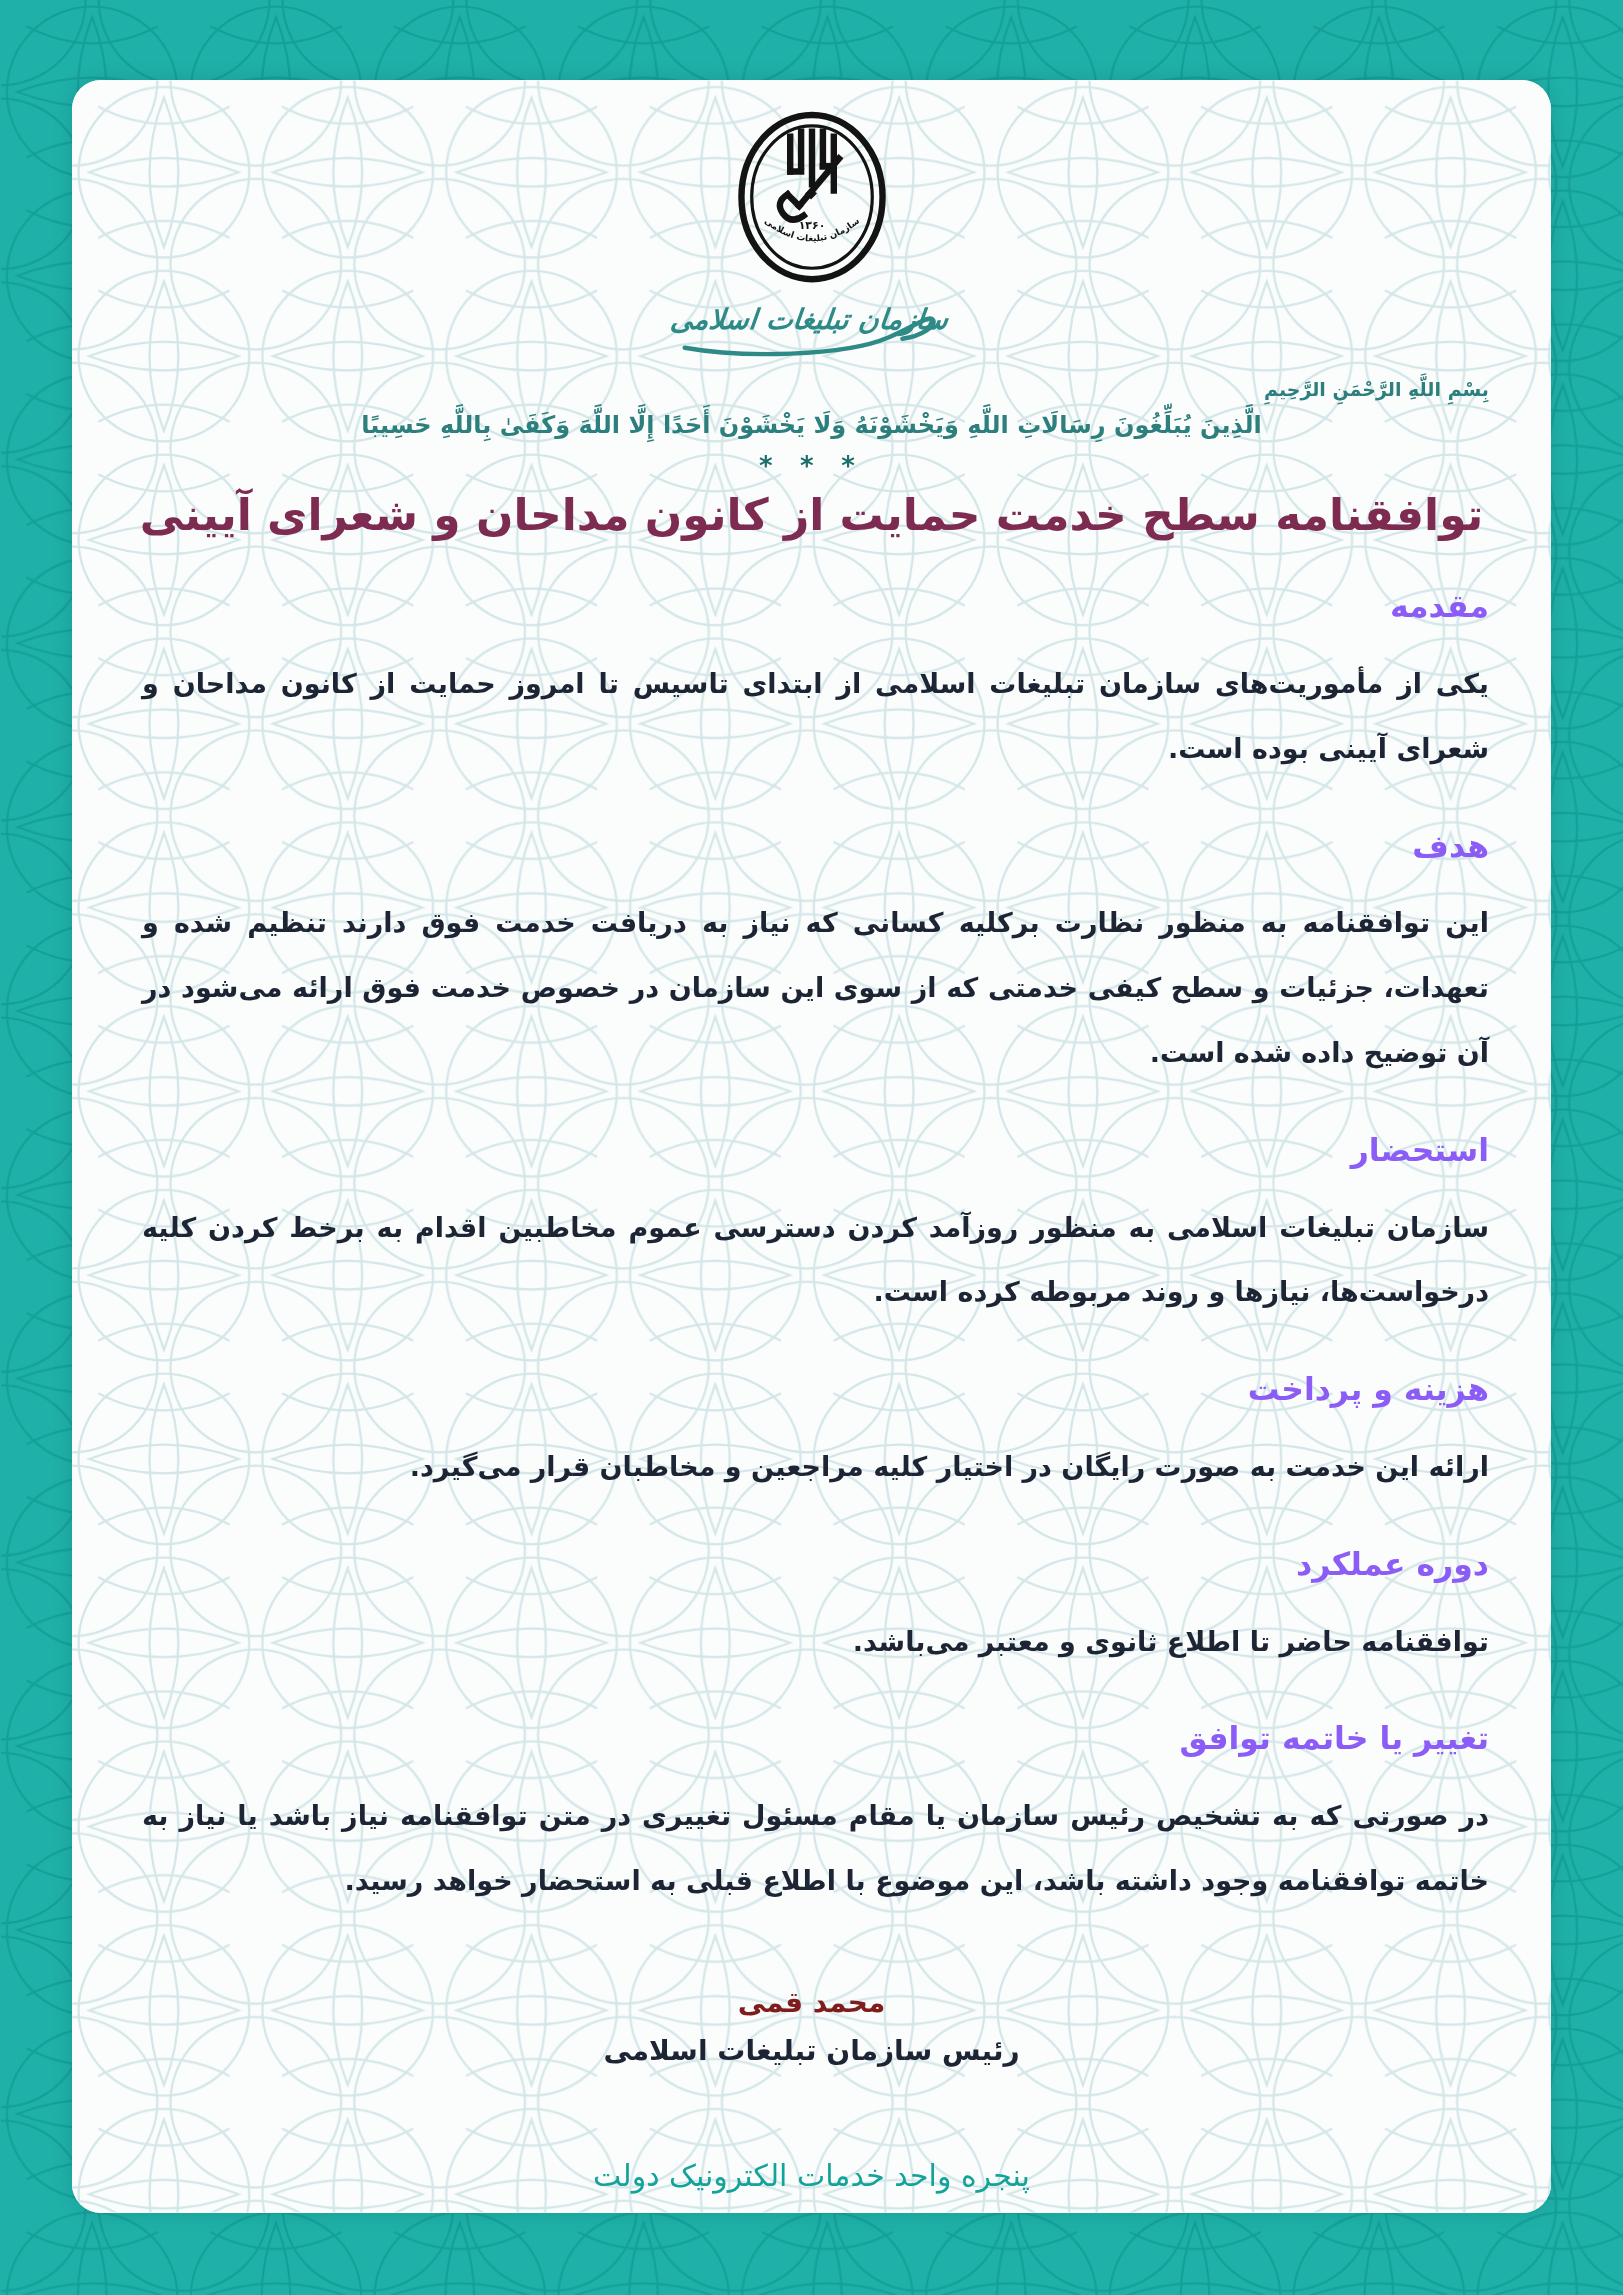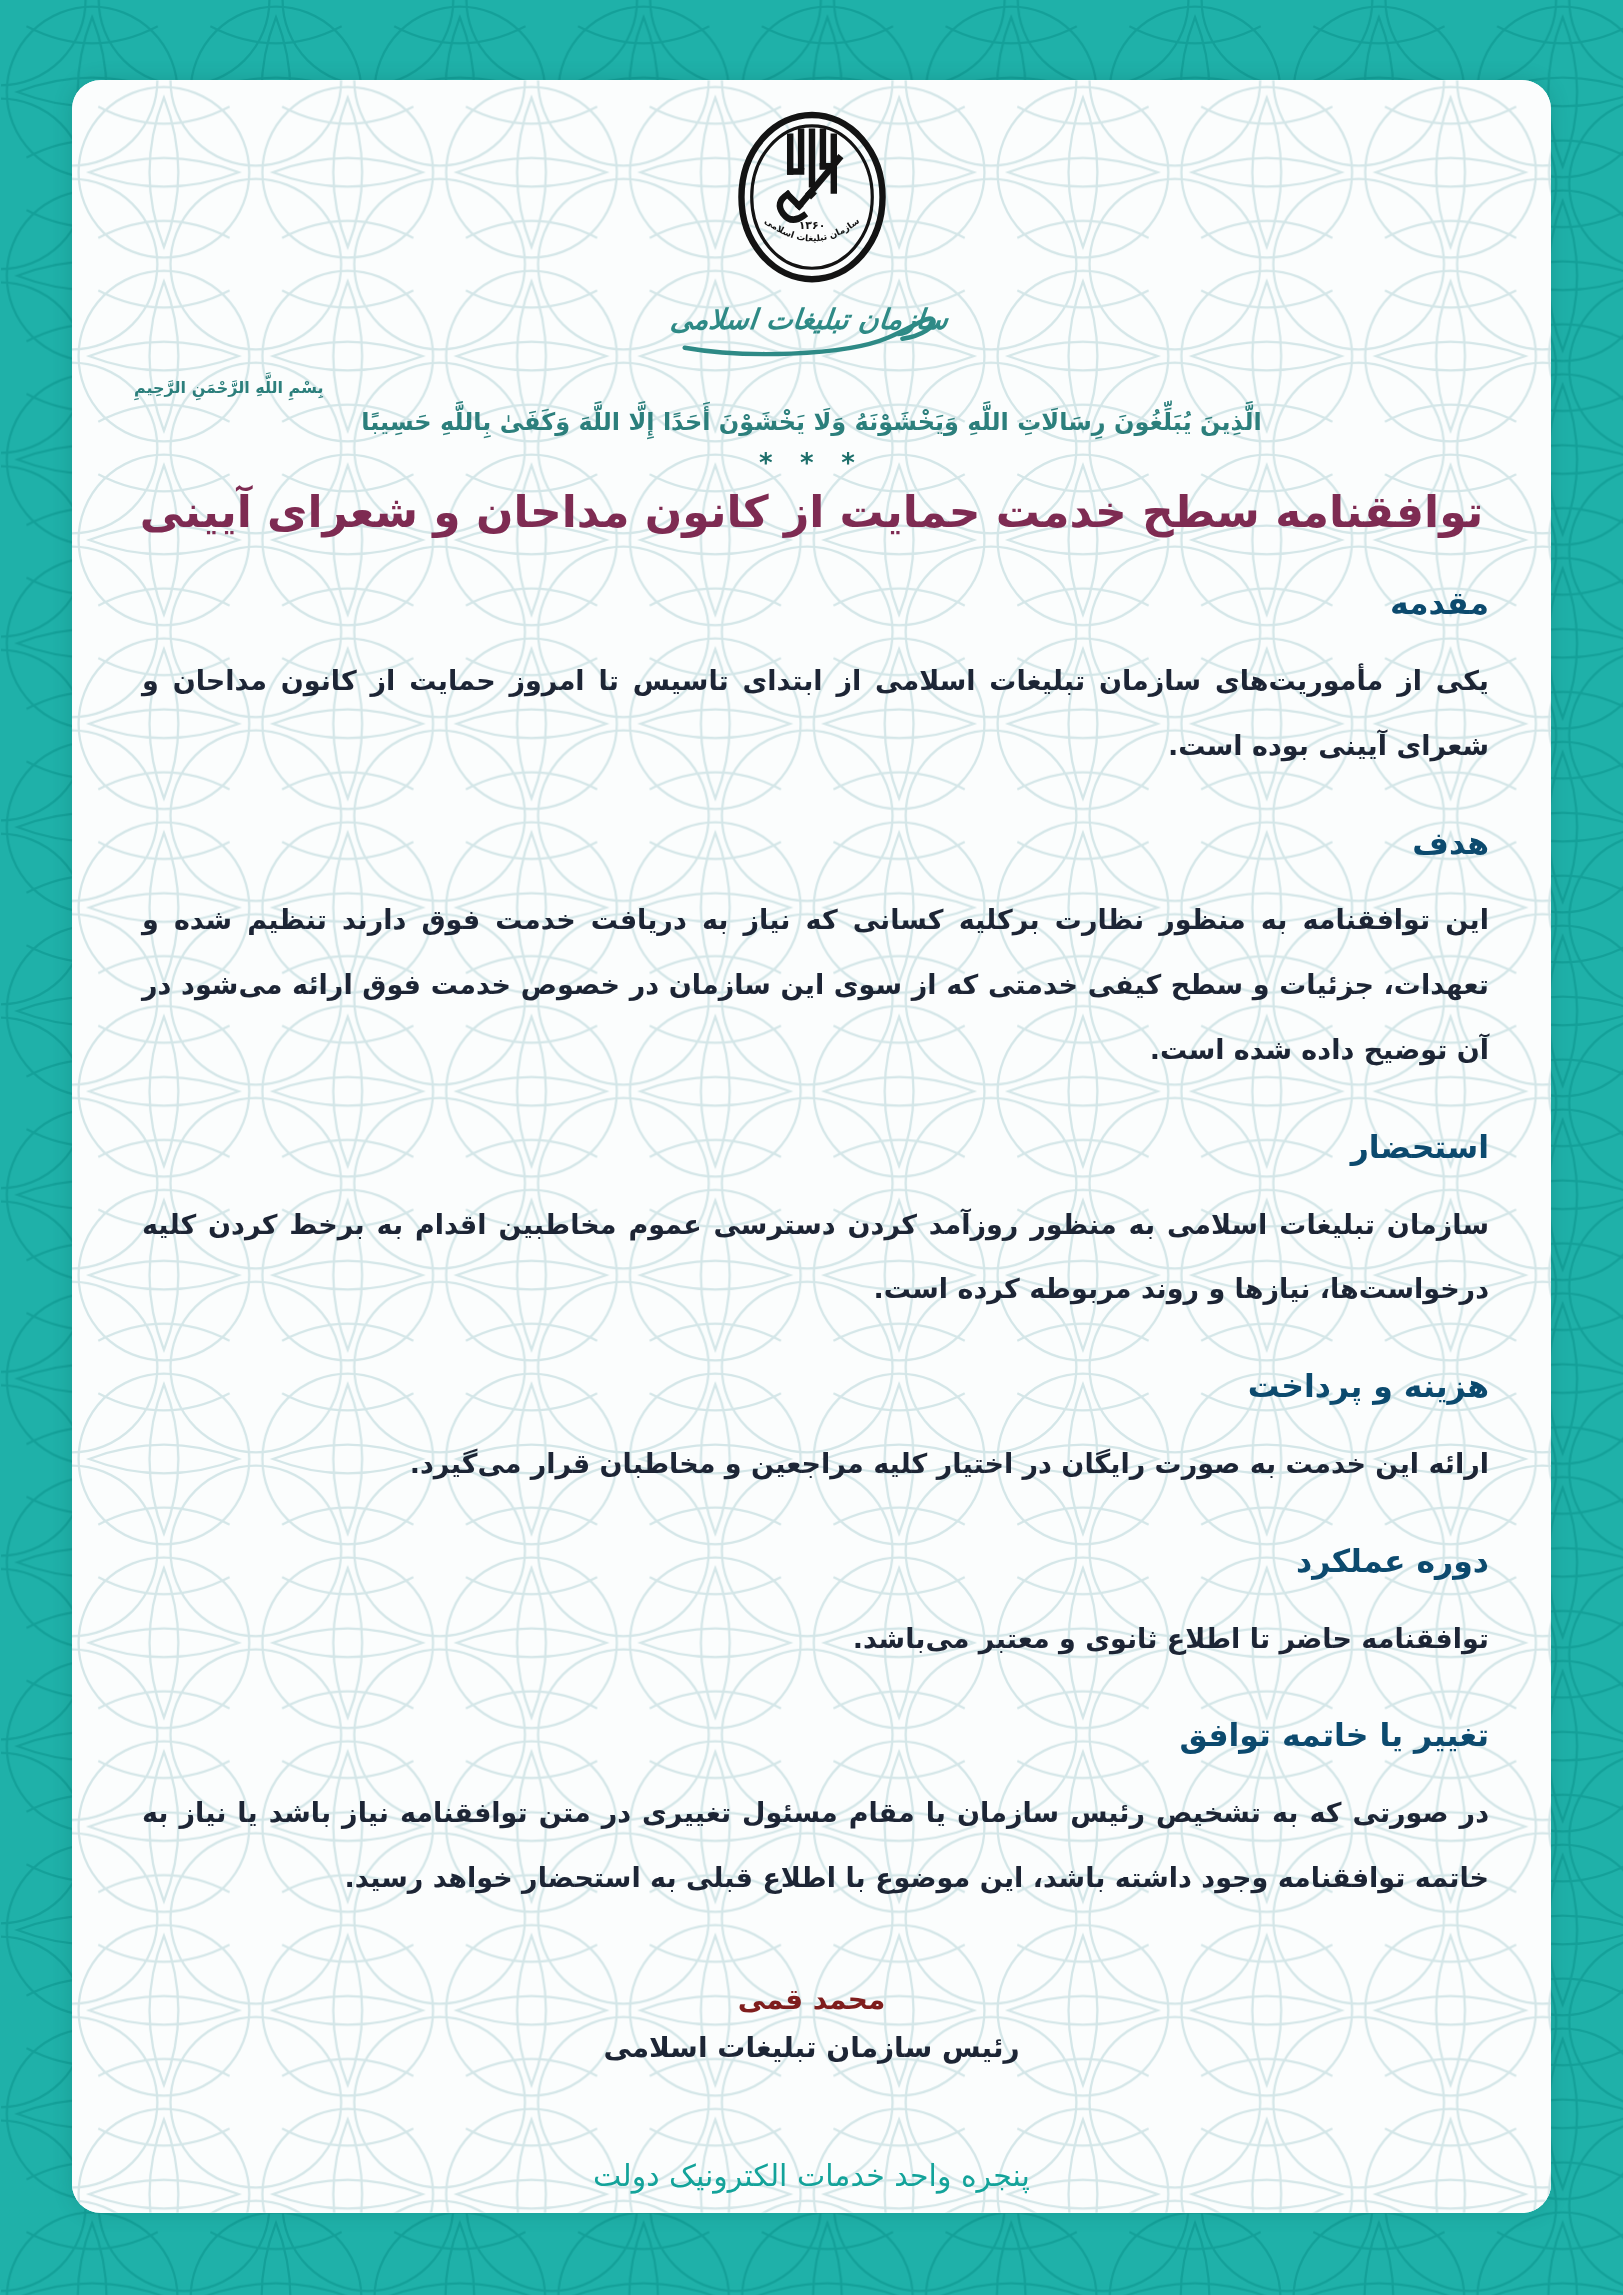--- a/index.html
+++ b/index.html
@@ -18,41 +18,41 @@
   .card-pattern{position:absolute;left:0;top:0;width:100%;height:100%;}
   .content{
     position:relative;z-index:2;direction:rtl;
     padding:26px 62px 0 62px;
   }
   
   .logo-wrap{text-align:center;}
   .emblem{display:block;margin:0 auto;}
   .calligraphy{margin-top:1.3px;text-align:center;}
   .bismillah{
-    margin-top:13px;text-align:left;
-    font-size:16px;font-weight:bold;color:#2c7f7c;
+    margin-top:13px;text-align:right;
+    font-size:19px;font-weight:bold;color:#2c7f7c;
   }
   .verse{
     margin-top:10.5px;text-align:center;
     font-size:24px;font-weight:bold;color:#2c7f7c;
   }
   .stars{
     margin-top:11.8px;text-align:center;
     font-size:26px;font-weight:bold;color:#1d6f6b;letter-spacing:9.2px;
   }
   .doc-title{
     margin-top:6.6px;text-align:center;
     font-size:44px;font-weight:bold;color:#7e2b52;line-height:1.25;
   }
   
   .sections{margin-top:46px;}
   .section{margin-top:46px;}
   .section:first-child{margin-top:0;}
   .section-heading{
-    font-size:31.5px;font-weight:bold;color:#0c4a6e;line-height:1.2;
+    font-size:31.5px;font-weight:bold;color:#8b5cf6;line-height:1.2;
     text-align:right;margin:0;
   }
   .section-body{
     margin:26px 0 0 8px;
     font-size:27px;font-weight:bold;color:#1d2535;
     line-height:2.4;text-align:justify;text-justify:inter-word;
   }
   
   .signature{margin-top:72px;text-align:center;}
   .signature .name{font-size:28px;font-weight:bold;color:#7f1d1d;}

